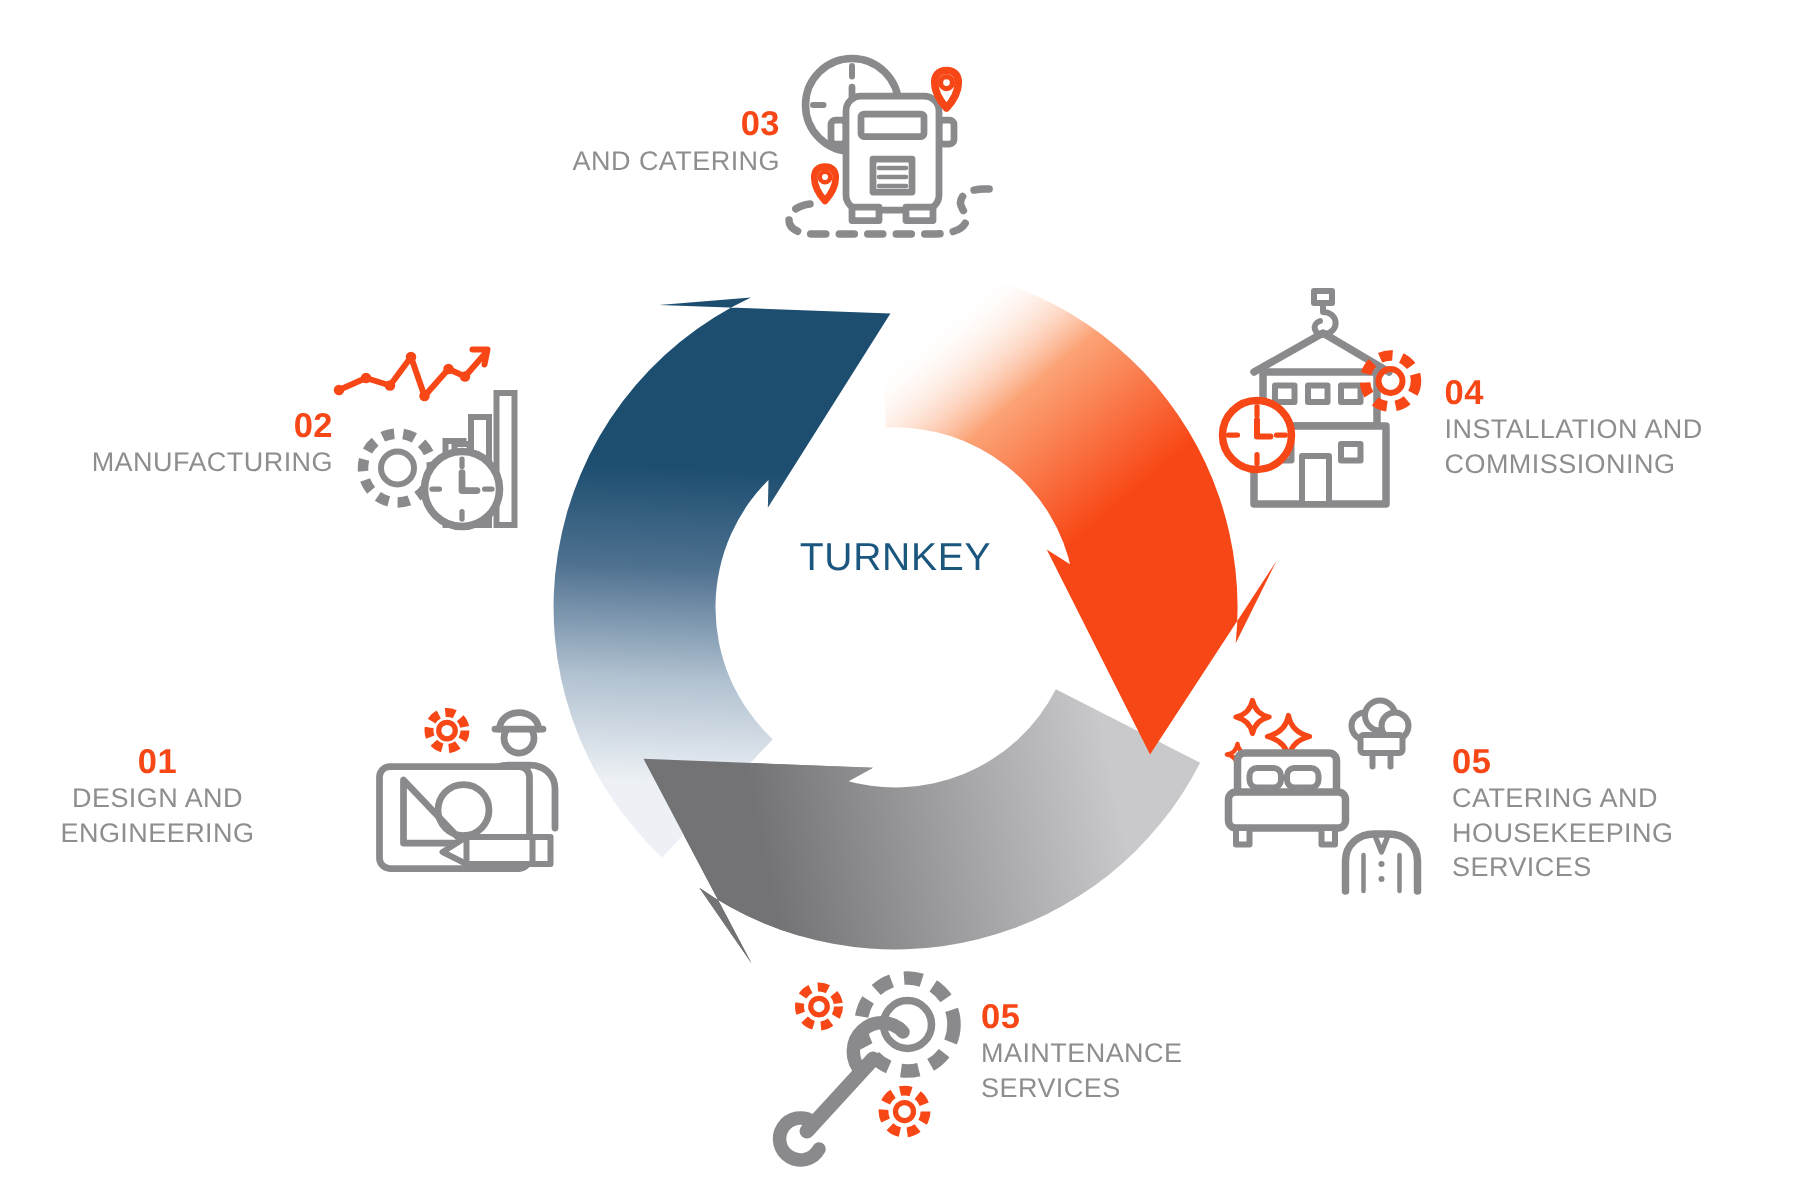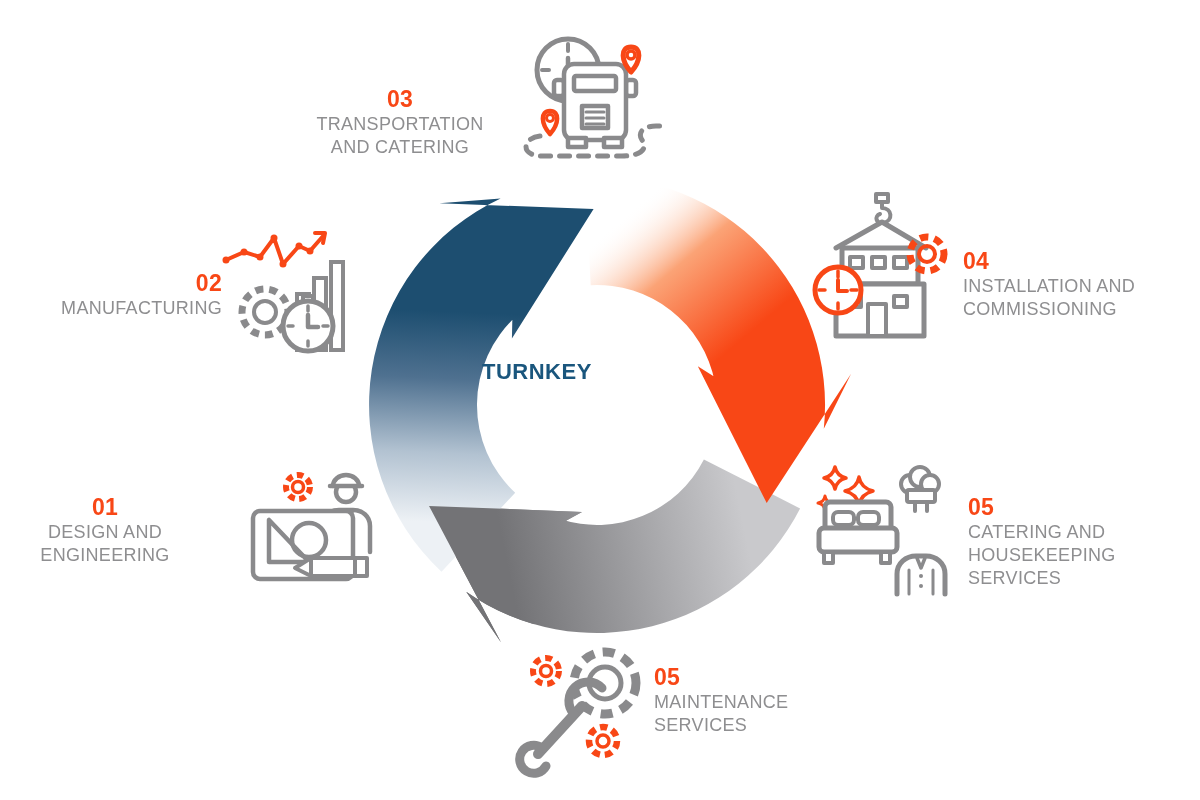--- a/index.html
+++ b/index.html
@@ -1,21 +1,21 @@
 <!DOCTYPE html>
 <html style="--orng: #f84716; --icng: #8a8a8c; --lbl: #8e8e90; --ttl: #1a567d;"><head>
 <meta charset="utf-8">
 <style>
   html,body{margin:0;padding:0;background:#ffffff;}
   body{width:1200px;height:800px;position:relative;overflow:hidden;
        font-family:"Liberation Sans",sans-serif;}
   .abs{position:absolute;}
   #ring-svg{position:absolute;left:0;top:0;width:1200px;height:800px;}
-  .center-title{position:absolute;left:482px;top:352px;width:230px;text-align:left;
-    font-weight:bold;font-size:22px;line-height:39px;letter-spacing:.5px;color:var(--ttl);}
+  .center-title{position:absolute;left:482px;top:352px;width:230px;text-align:center;
+    font-weight:normal;font-size:26px;line-height:39px;letter-spacing:.5px;color:var(--ttl);}
   .step-label{position:absolute;color:var(--lbl);font-size:18px;line-height:23px;letter-spacing:.3px;}
   .step-label .num{color:var(--orng);font-weight:bold;font-size:23px;line-height:27px;}
   .ra{text-align:right;width:240px;}
   .la{text-align:left;width:240px;}
   
   .sg{stroke:var(--icng);}
   .so{stroke:var(--orng);}
   .fn{fill:none;}
   .fw{fill:#ffffff;}
   .fo{fill:var(--orng);}
@@ -48,23 +48,22 @@
     <path fill="url(#gGray)" d="M800.1 508.5 A228 228 0 0 1 466.2 591.8 L501.1 642.4 L429.0 505.9 L582.0 511.9 L518.5 546.7 L559.9 519.1 A120 120 0 0 0 703.9 459.5 Z"></path>
     <path fill="url(#gOrange)" d="M585.1 177.3 A228 228 0 0 1 823.8 428.8 L851.1 373.8 L766.7 503.0 L697.8 366.3 L759.0 405.0 L714.8 382.1 A120 120 0 0 0 590.7 285.2 Z"></path>
     <path fill="url(#gBlue)" d="M441.5 571.7 A228 228 0 0 1 500.6 198.4 L439.4 203.3 L593.6 209.0 L511.9 338.5 L513.6 266.1 L516.7 315.8 A120 120 0 0 0 515.2 492.8 Z"></path>
     <path fill="url(#gGray)" d="M534.2 624.2 A228 228 0 0 1 466.2 591.8 L501.1 642.4 L429.0 505.9 L582.0 511.9 L518.5 546.7 L559.9 519.1 A120 120 0 0 0 563.9 520.4 Z"></path>
   </svg>
 
 <div class="center-title">
   <div>TURNKEY</div>
 </div>
 
-<div class="step-label ra" style="right:680px;top:86px;text-align:center;">
+<div class="step-label ra" style="right:680px;top:69px;">
   <div class="num">03</div>
-  <div>TRANSPORTATION</div>
   <div>AND CATERING</div>
 </div>
 <svg class="abs" style="left:512px;top:20px;" width="165" height="150" viewBox="0 0 165 150">
   <g class="sg fn rnd" stroke-width="5">
     <circle cx="56" cy="50" r="31"></circle>
     <path d="M56 24 v7 M56 76 v-7 M30 50 h7 M82 50 h-7" stroke-width="4"></path>
     <path d="M56 38 v13 h12" stroke-width="4.5"></path>
   </g>
   <path class="sg fn rnd" stroke-width="5" stroke-dasharray="10 9" d="M28 116 c-18 2 -20 20 2 20 h80 c20 0 26 -8 20 -16 c-5 -8 2 -14 14 -14 h8"></path>
   <g class="sg rnd fw" stroke-width="4.5">

